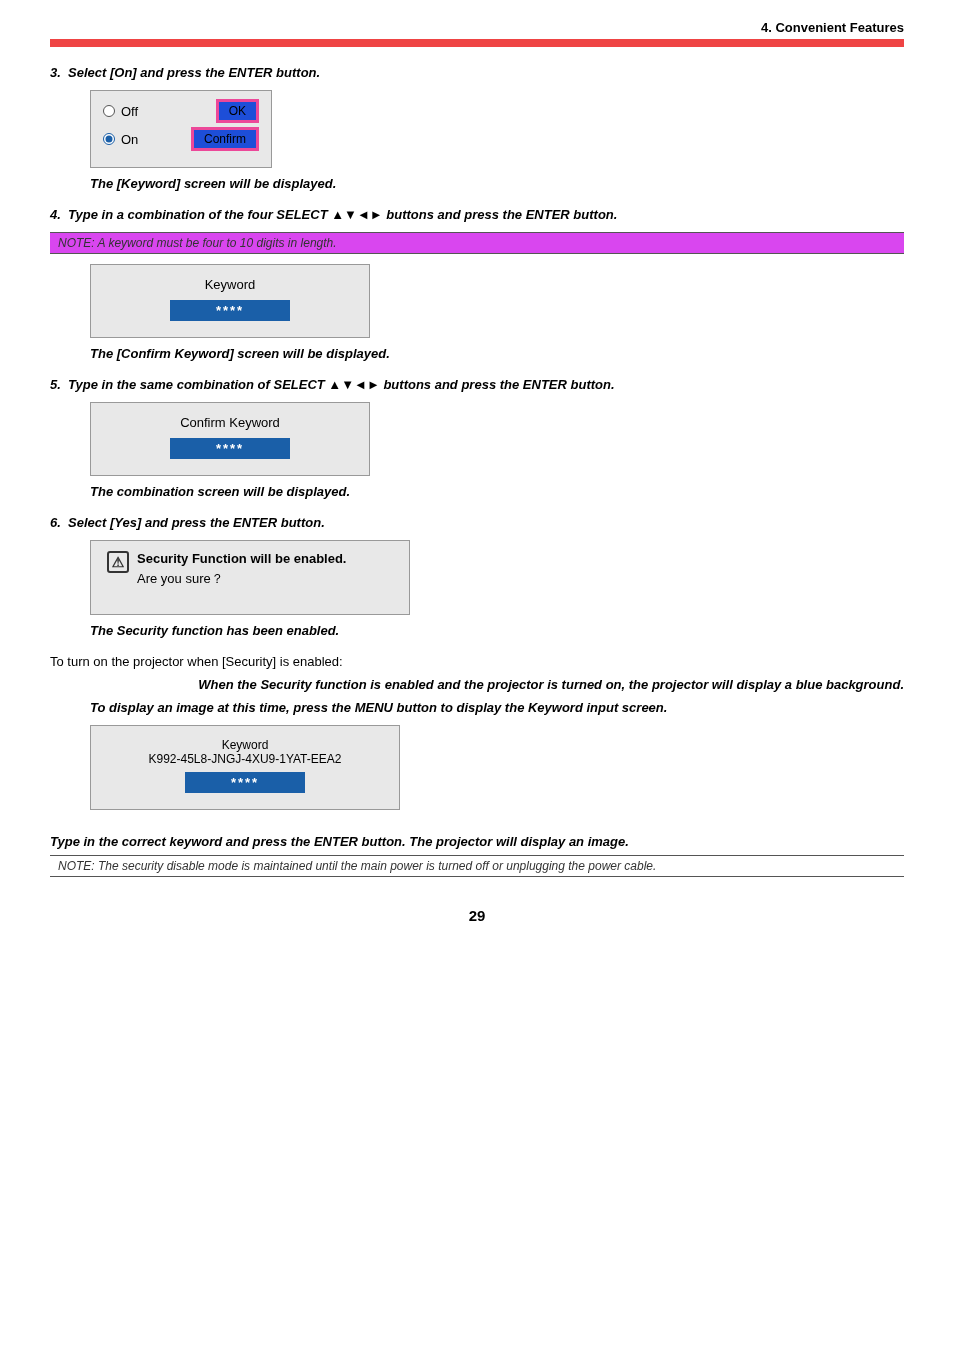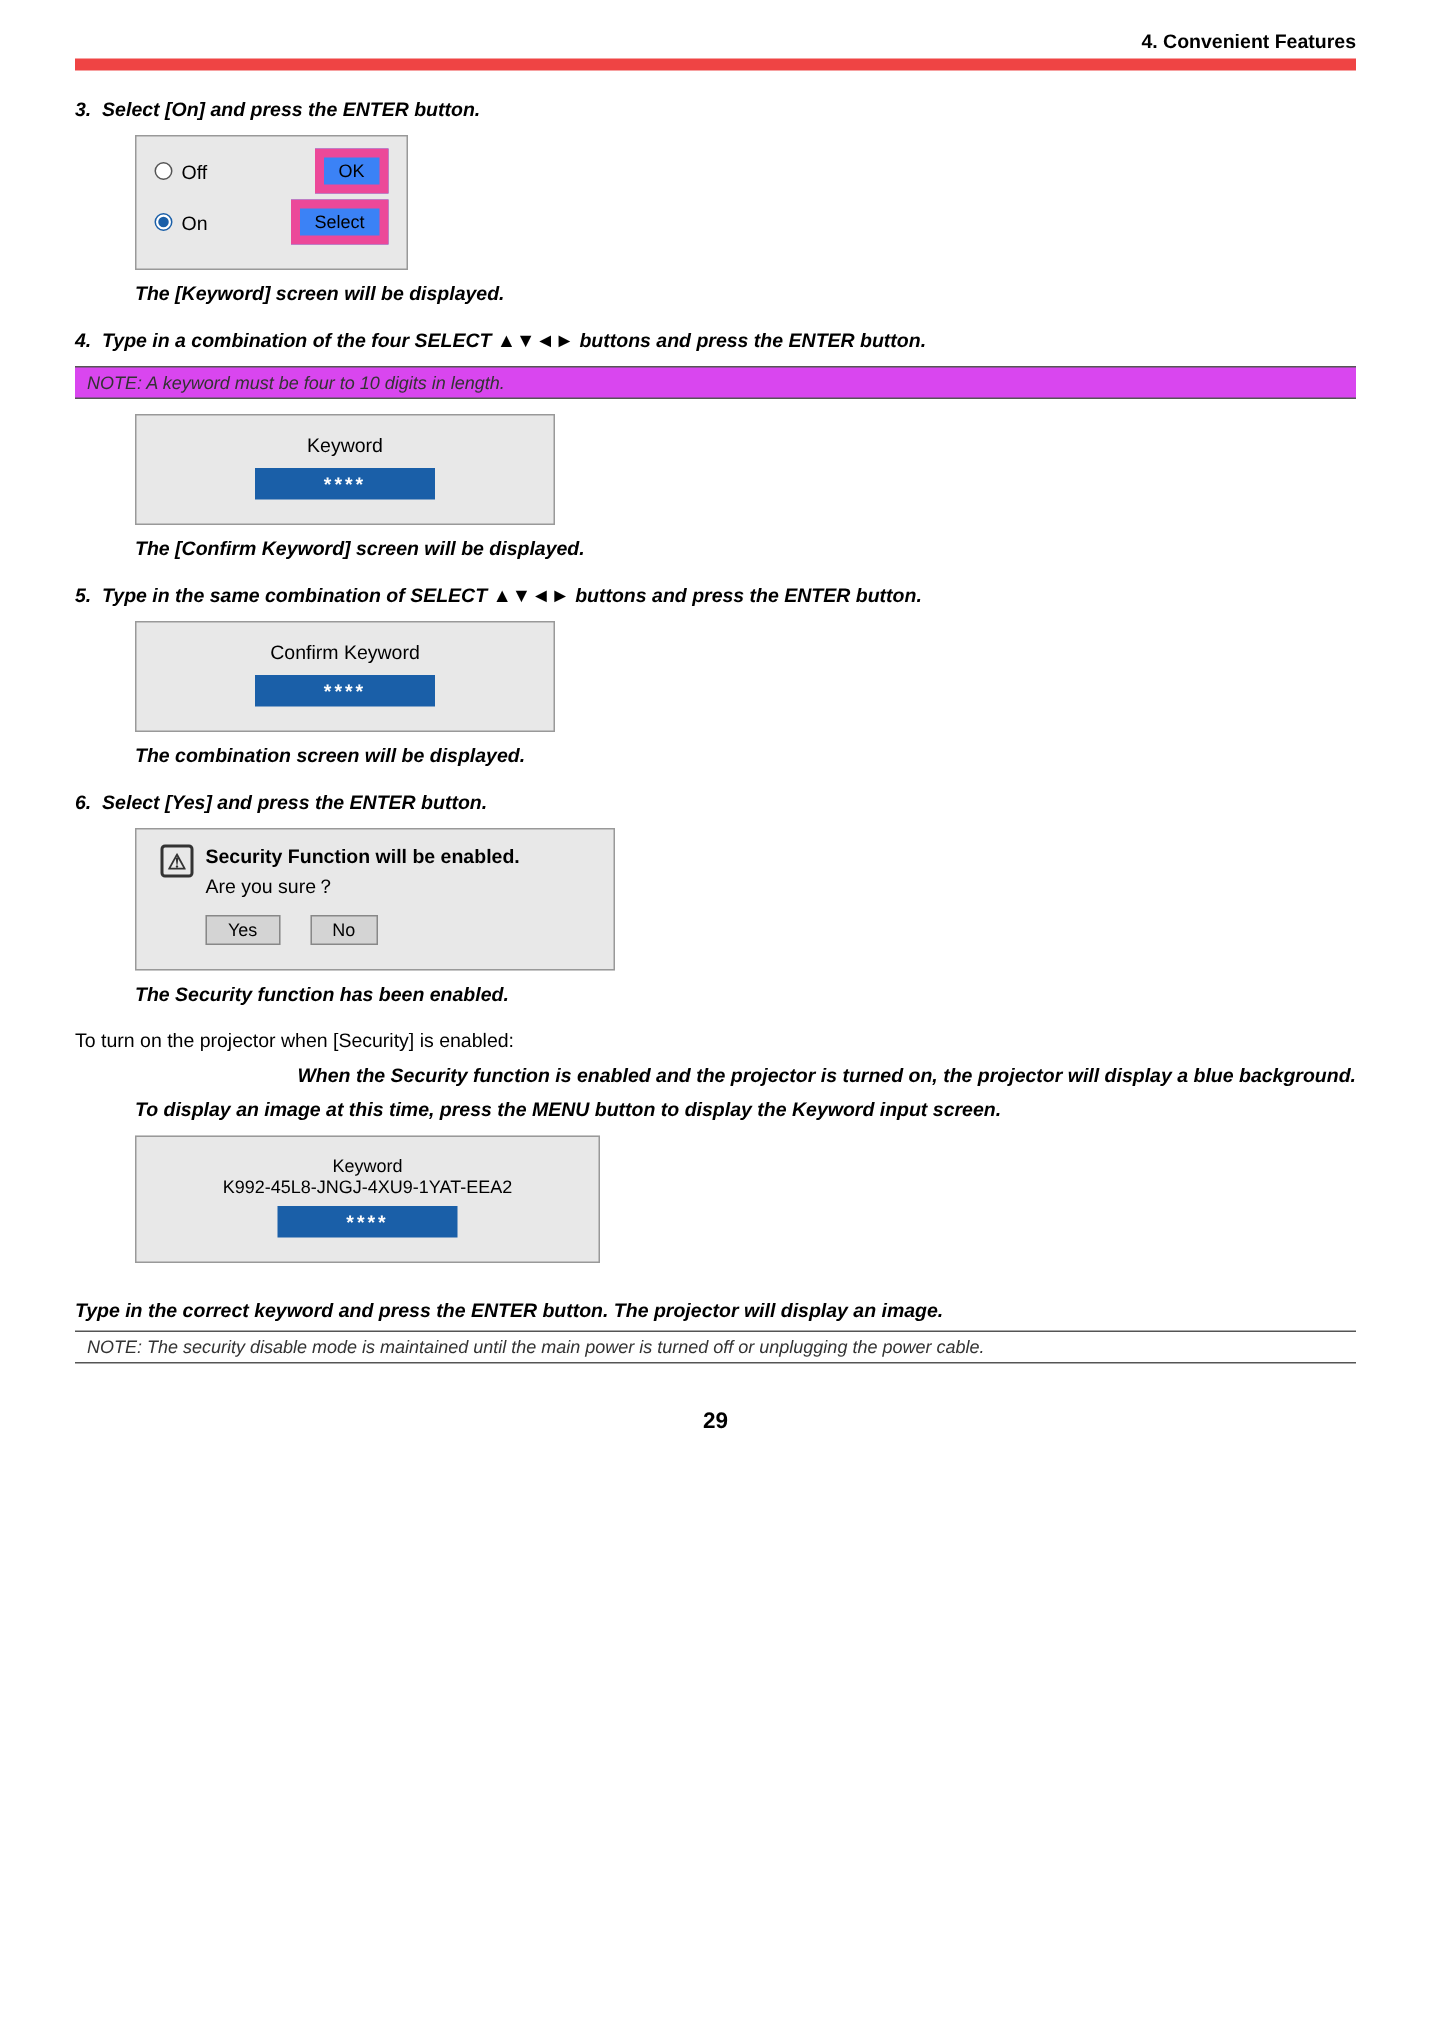--- a/index.html
+++ b/index.html
@@ -100,22 +100,22 @@
     .radio-on::after {
       content: '';
       width: 7px; height: 7px;
       border-radius: 50%;
       background: #1a5fa8;
       position: absolute;
       top: 50%; left: 50%;
       transform: translate(-50%, -50%);
     }
     .btn-ok, .btn-cancel {
-      border: 6px solid #ec4899;
-      background: #3b82f6;
+      border: 3px solid #ec4899;
+      background: #1d4ed8;
       font-size: 12px;
       padding: 2px 10px;
       cursor: pointer;
     }
     .onoff-label {
       font-size: 13px;
     }
     
     .confirm-dialog {
       border: 1px solid #999;
@@ -214,21 +214,21 @@
         <span class="radio-off"></span>
         <span class="onoff-label">Off</span>
       </div>
       <button class="btn-ok">OK</button>
     </div>
     <div class="onoff-row">
       <div class="onoff-left">
         <span class="radio-on"></span>
         <span class="onoff-label">On</span>
       </div>
-      <button class="btn-cancel">Select</button>
+      <button class="btn-cancel">Confirm</button>
     </div>
   </div>
 
   <div class="step-title" style="margin-top:8px; margin-left:40px;">
     <span>The [Keyword] screen will be displayed.</span>
   </div>
 </div>
 
 <div class="step">
   <div class="step-title">
@@ -272,24 +272,20 @@
   <div class="confirm-dialog">
     <div style="display:flex; align-items:flex-start; margin-bottom:6px;">
       <span class="confirm-icon">⚠</span>
       <div>
         <div class="confirm-text">
           <b><span>Security Function will be enabled.</span></b>
         </div>
         <div class="confirm-text">Are you sure？</div>
       </div>
     </div>
-    <div class="confirm-buttons">
-      <button class="btn-yes">Yes</button>
-      <button class="btn-no">No</button>
-    </div>
   </div>
 
   <div class="step-title" style="margin-top:8px; margin-left:40px;">
     <span>The Security function has been enabled.</span>
   </div>
 </div>
 
 <div class="section-text">To turn on the projector when [Security] is enabled:</div>
 
 <div style="margin-bottom:8px; margin-left:40px;text-align:right;">

